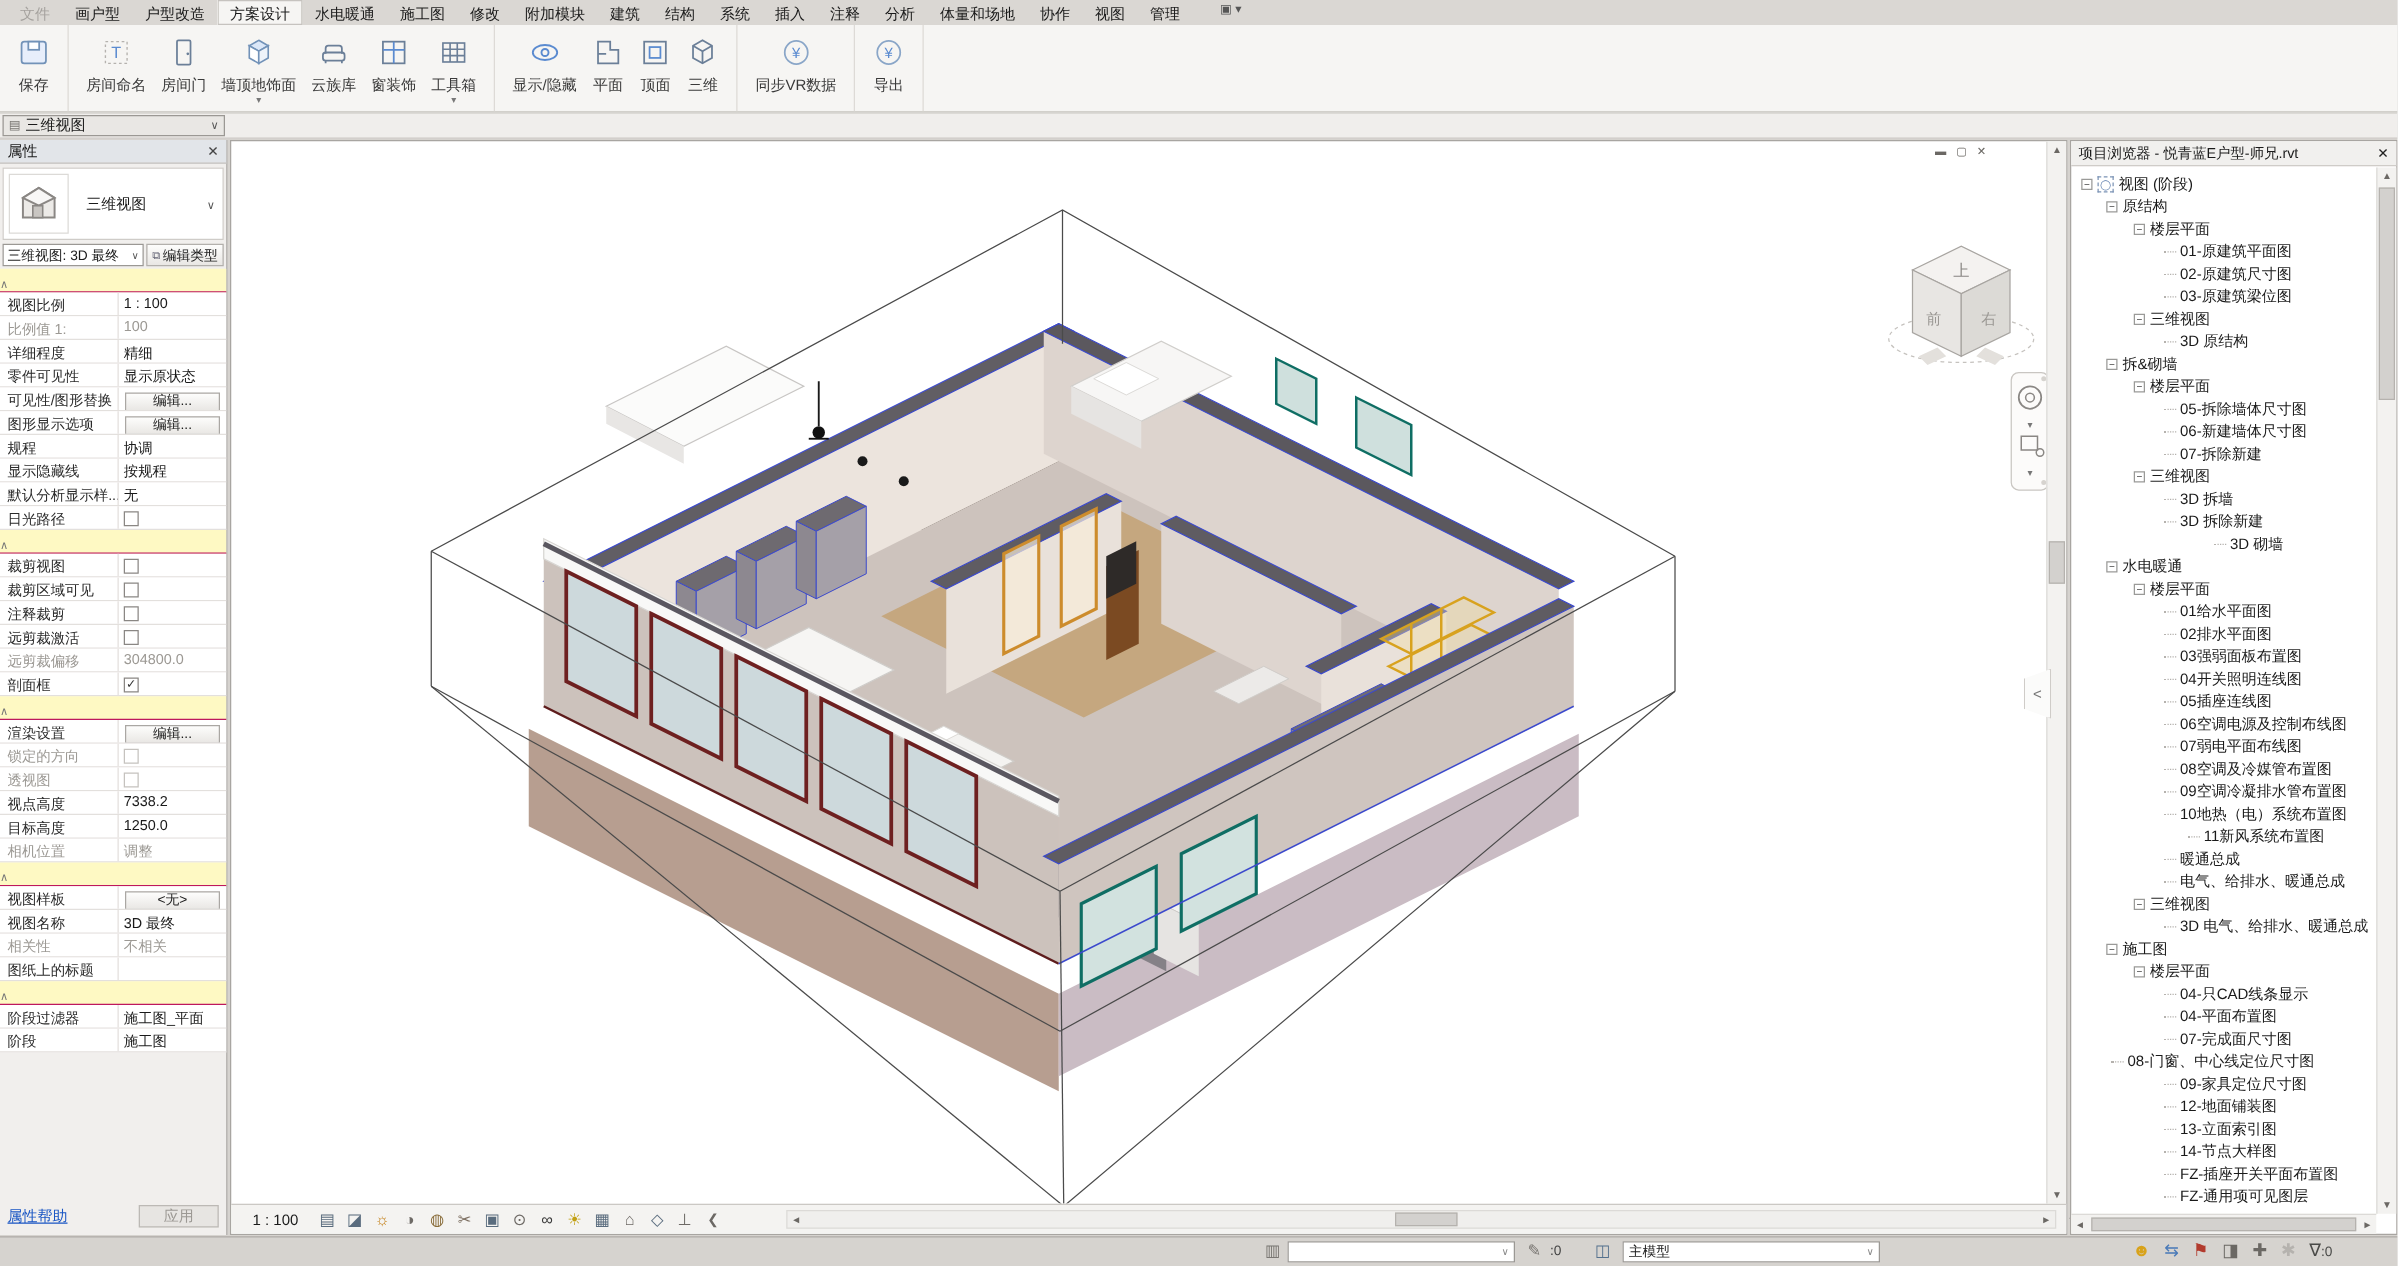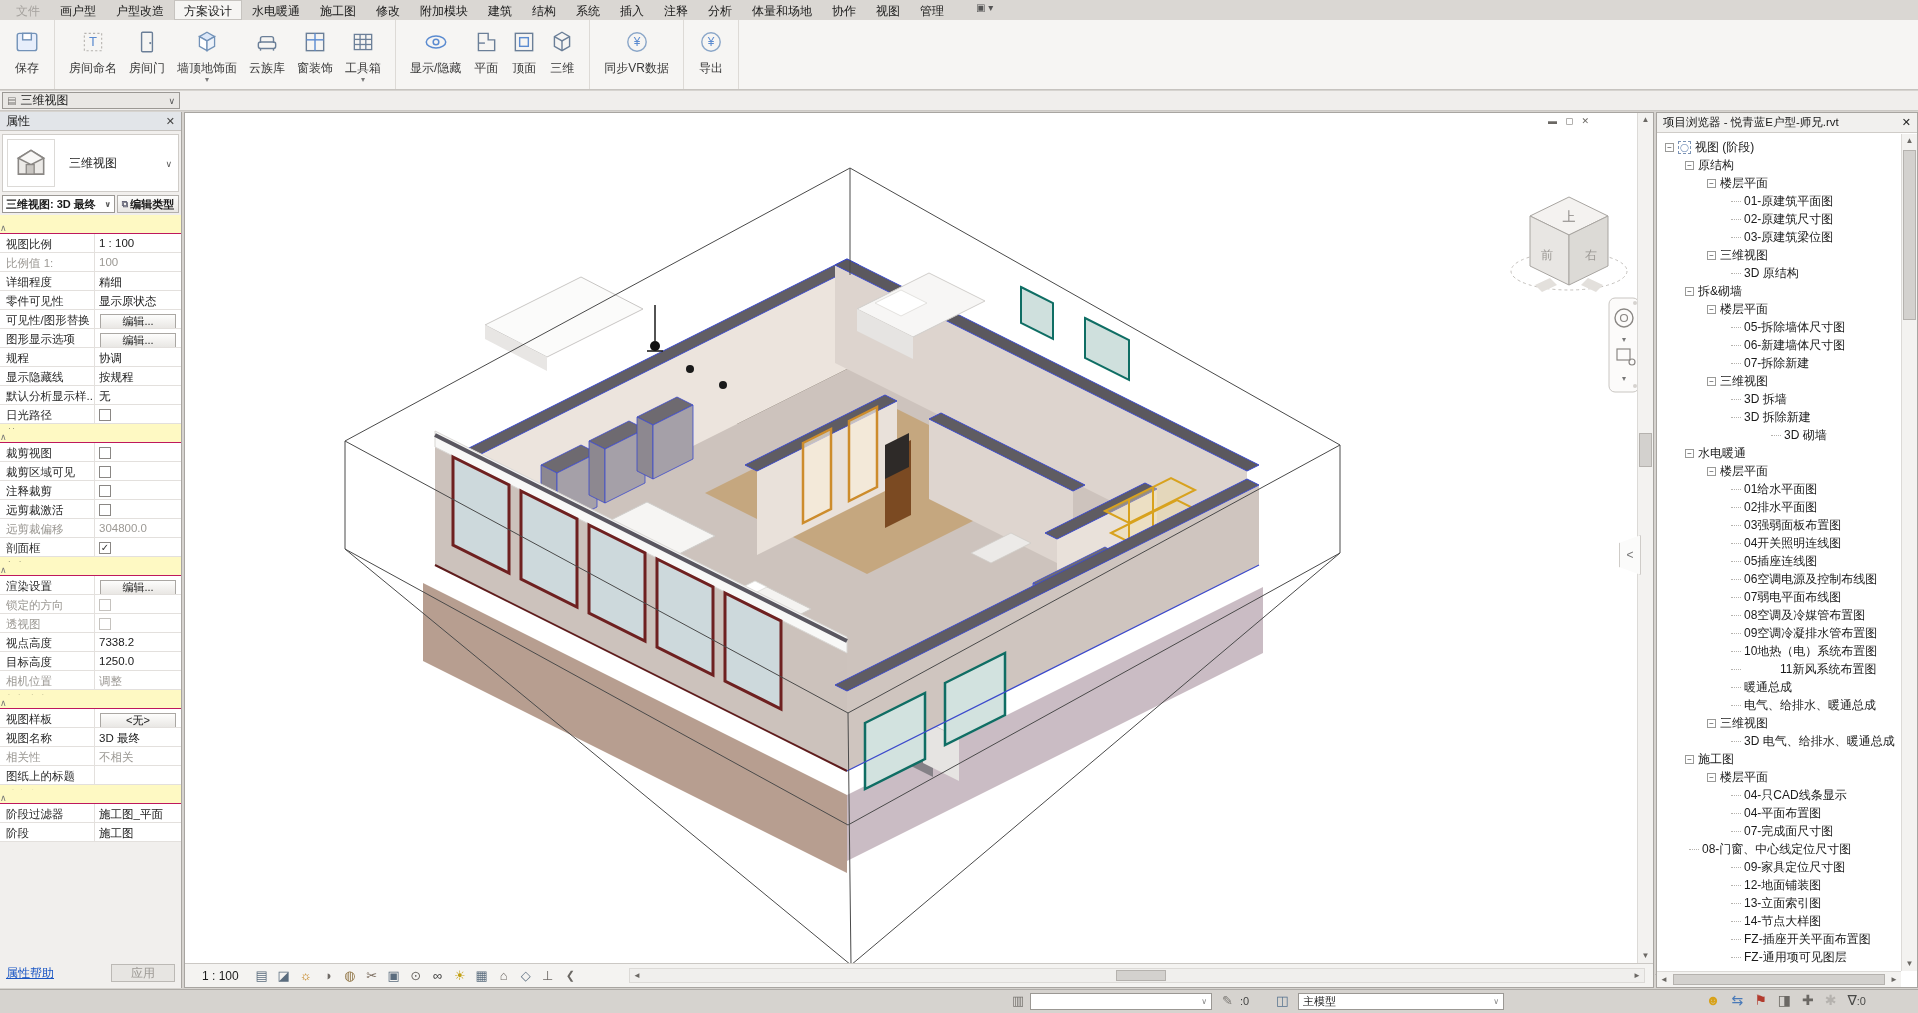--- a/index.html
+++ b/index.html
@@ -28,21 +28,21 @@
   .view-combo .vc-chev { margin-left:auto; font-size:9px; color:#555; }
 
   
   .props { position:absolute; left:0; top:112px; width:182px; height:876px; background:#f1efed; border-right:1px solid #a8a5a1; }
   .props-header { height:19px; background:#e2e5e9; border-bottom:1px solid #c5c2be; display:flex; align-items:center; padding:0 6px; }
   .props-header .ph-close { margin-left:auto; color:#444; font-size:11px; }
   .type-selector { margin:3px 2px 0; height:58px; background:#fff; border:1px solid #cfccc8; display:flex; align-items:center; position:relative; }
   .type-thumb { width:48px; height:48px; margin:4px; border:1px solid #dcdad7; display:flex; align-items:center; justify-content:center; }
   .type-name { margin-left:10px; }
   .type-chev { position:absolute; right:6px; top:24px; font-size:9px; color:#555; }
-  .inst-row { display:flex; margin:3px 2px 2px; height:18px;font-weight:bold; }
+  .inst-row { display:flex; margin:3px 2px 2px; height:18px; }
   .inst-combo { flex:1; background:#fff; border:1px solid #9b9894; font-size:11px; display:flex; align-items:center; padding:0 3px; white-space:nowrap; overflow:hidden; }
   .inst-combo .vc-chev { margin-left:auto; font-size:8px; color:#555; }
   .edit-type-btn { width:62px; margin-left:2px; border:1px solid #b3b0ac; background:linear-gradient(#fdfdfc,#e9e7e4); font-size:11px; display:flex; align-items:center; justify-content:center; white-space:nowrap; }
   .edit-type-btn .et-icon { font-size:9px; color:#667; margin-right:2px; }
   .prop-grid { margin-top:1px; }
   .pr-row { height:19px; display:flex; background:#fff; border-bottom:1px solid #e3e0dd; font-size:11.5px; }
   .pr-row.section { background:#fef9c3; border-bottom:1px solid #be185d;flex-direction:column; }
   .pr-row.section .pr-label { border-right:none; width:auto; flex:1; color:#222; }
   .pr-row.section .sec-chev { padding:3px 6px 0 0; color:#777; font-size:9px; }
   .pr-label { width:95px; padding:3px 2px 0 6px; border-right:1px solid #e3e0dd; white-space:nowrap; overflow:hidden; color:#2a2a2a; }
@@ -825,21 +825,21 @@
     <span class="tree-conn"></span>
 
     <span class="tree-label">09空调冷凝排水管布置图</span>
   </div>
         <div class="tree-row" style="padding-left: 74px;">
 
     <span class="tree-conn"></span>
 
     <span class="tree-label">10地热（电）系统布置图</span>
   </div>
-        <div class="tree-row" style="padding-left: 74px; gap: 36px;">
+        <div class="tree-row" style="padding-left: 93px;">
 
     <span class="tree-conn"></span>
 
     <span class="tree-label">11新风系统布置图</span>
   </div>
         <div class="tree-row" style="padding-left: 74px;">
 
     <span class="tree-conn"></span>
 
     <span class="tree-label">暖通总成</span>

